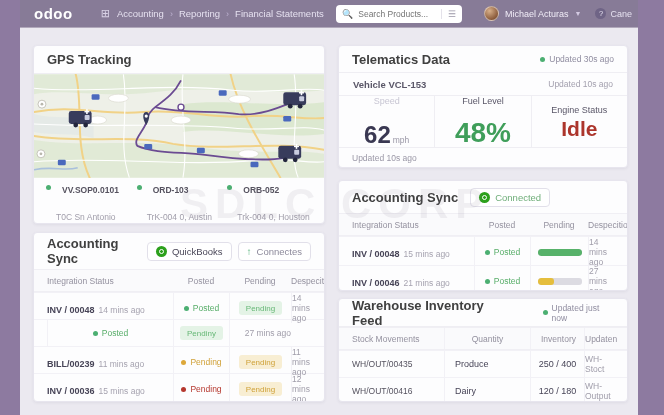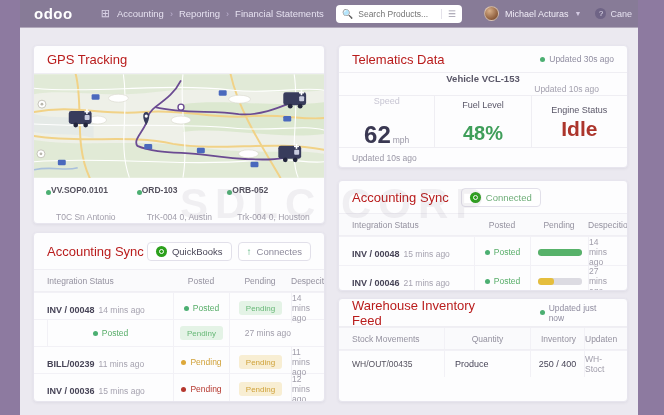--- a/index.html
+++ b/index.html
@@ -38,37 +38,37 @@
   
   .card { position:absolute; background:#fdfdfe; border:1px solid #e7e5ee; border-radius:4px;
           box-shadow:0 1px 3px rgba(60,50,90,.07); overflow:hidden; }
   .card-gps   { left:33px;  top:45px;  width:292px; height:179px; }
   .card-lsync { left:33px;  top:232px; width:292px; height:170px; }
   .card-tele  { left:338px; top:45px;  width:290px; height:123px; }
   .card-rsync { left:338px; top:180px; width:290px; height:111px; }
   .card-wh    { left:338px; top:298px; width:290px; height:104px; }
 
   .card-head { display:flex; align-items:center; padding:0 13px; border-bottom:1px solid #efeef3; }
-  .card-title { font-size:13px; color:#b91c1c; font-weight:400; }
+  .card-title { font-size:13px; color:#404040; font-weight:700; }
 
   .updated-badge { margin-left:auto; display:flex; align-items:center; gap:4px; }
   .updated-badge .dot { width:5px; height:5px; }
   .updated-text { font-size:8.5px; color:#908da0; }
 
   .dot { width:5px; height:5px; border-radius:50%; display:inline-block; flex:none; }
   .dot.green { background:#4caf72; }
   .dot.yellow { background:#dda83a; }
   .dot.red { background:#b5372e; }
 
   
   .card-gps .card-head { height:28px; }
   .gps-map { display:block; width:100%; height:104px; }
   .gps-legend { display:flex; padding:7px 12px 0 12px; gap:6px; }
   .legend-item { flex:1; }
-  .legend-top { display:flex; align-items:flex-end; gap:0; }
+  .legend-top { display:flex; align-items:flex-start; gap:11px; }
   .legend-code { font-size:8.5px; font-weight:bold; color:#55525f; }
   .legend-loc { font-size:8.5px; color:#a09daa; margin:17px 0 0 10px; }
 
   
   .card-lsync .card-head { height:36px; border-bottom:none; }
   .pill { display:inline-flex; align-items:center; gap:5px; background:#fff; border:1px solid #e2e0ea;
           border-radius:4px; padding:3px 8px; font-size:9.5px; color:#4a4758; }
   .qb-icon { width:11px; height:11px; border-radius:50%; background:#2ca01c; position:relative; flex:none; }
   .qb-icon::after { content:""; position:absolute; left:3px; top:3px; width:3px; height:3px;
                     border:1.2px solid #fff; border-radius:50%; }
@@ -105,31 +105,31 @@
   .badge.yellow { background:#f8eed3; color:#cfa23a; }
   .time-cell { font-size:8.5px; color:#a09daa; }
 
   .bar-track { width:44px; height:7px; background:#dcdbe2; border-radius:3px; overflow:hidden; }
   .bar-fill { display:block; height:100%; border-radius:3px; }
   .bar-fill.green { background:#57b26a; }
   .bar-fill.yellow { background:#e5be3d; }
 
   
   .card-tele .card-head { height:27px; }
-  .vehicle-row { display:flex; align-items:center; height:23px; padding:0 28px; border-bottom:1px solid #efeef3;flex-direction:column; }
+  .vehicle-row { display:flex; align-items:center; height:23px; padding:0 14px; border-bottom:1px solid #efeef3; }
   .vehicle-name { font-size:9.5px; font-weight:bold; color:#5a5768; }
   .vehicle-updated { margin-left:auto; font-size:8.5px; color:#a3a0ae; }
   .stats-row { display:flex; height:51px; }
   .stat { flex:1; display:flex; flex-direction:column; align-items:center; justify-content:center; }
   .stat + .stat { border-left:1px solid #efeef3; }
   .stat-label { font-size:9px; color:#5a5768; }
   .stat-label.faded { color:#c8c6d3; }
   .stat-value-speed { font-size:24px; font-weight:bold; color:#3a3852; line-height:1; margin-top:17px; }
   .stat-unit { font-size:8.5px; color:#9a97a6; font-weight:normal; margin-left:2px; }
-  .stat-value-fuel { font-size:20px; font-weight:bold; color:#3f9e5a; line-height:1; margin-top:13px; }
+  .stat-value-fuel { font-size:28px; font-weight:bold; color:#3f9e5a; line-height:1; margin-top:13px; }
   .stat-value-engine { font-size:21px; font-weight:bold; color:#ac352c; line-height:1; margin-top:3px; }
   .tele-footer { border-top:1px solid #efeef3; height:20px; display:flex; align-items:center; padding:0 13px;
                  font-size:8.5px; color:#9a97a6; }
 
   
   .card-rsync .card-head { height:32px; border-bottom:none; }
   .card-wh .card-head { height:28px;gap:32px; }
   .wh-ref { font-size:8.5px; color:#55525f; }
   .wh-val { font-size:9px; color:#474457; }
   .wh-upd { font-size:8.5px; color:#a09daa; }
@@ -462,18 +462,30 @@
     <span class="cell-sep" style="justify-content:flex-start;padding-left:10px">
         <span class="wh-val">Produce</span>
       </span>
     <span class="cell-sep">
         <span class="wh-val">250 / 400</span>
       </span>
     <span class="cell-sep right">
         <span class="wh-upd">WH-Stoct</span>
       </span>
   </div>
+  <div class="tbl-row wh-grid">
+    <span class="wh-ref">WH/OUT/00416</span>
+    <span class="cell-sep" style="justify-content:flex-start;padding-left:10px">
+        <span class="wh-val">Dairy</span>
+      </span>
+    <span class="cell-sep">
+        <span class="wh-val">120 / 180</span>
+      </span>
+    <span class="cell-sep right">
+        <span class="wh-upd">WH-Output</span>
+      </span>
+  </div>
 </div>
 
 <div class="watermark">SDLC CORP</div>
 
 <div class="edge-strip left"></div>
 <div class="edge-strip right"></div>
 
 </body></html>

